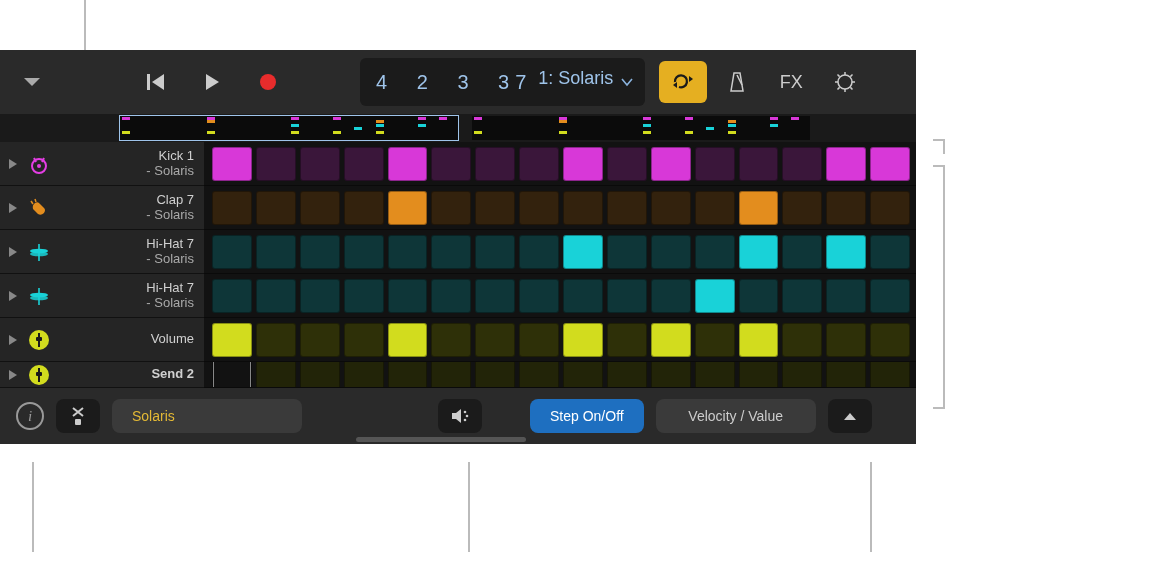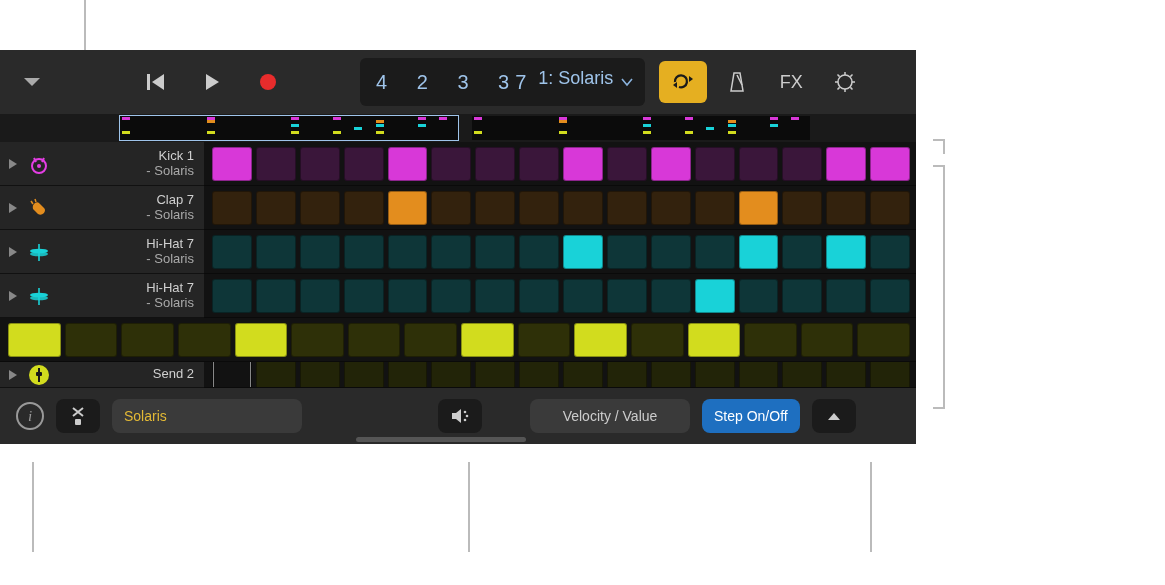--- a/index.html
+++ b/index.html
@@ -149,21 +149,21 @@
 .circle-btn {
   width: 28px; height: 28px; border-radius: 50%;
   border: 2px solid #999; background: transparent; color: #999;
   display: inline-flex; align-items: center; justify-content: center;
   font-style: italic; font-family: Georgia,serif; font-size: 15px;
   cursor: pointer;
 }
 .pill {
   height: 34px; border-radius: 8px; background: #3a3a3a;
   display: inline-flex; align-items: center; justify-content: center;
-  padding: 0 12px; color: #ccc; font-size: 14px; cursor: pointer;
+  padding: 0 20px; color: #ccc; font-size: 14px; cursor: pointer;
   border: none;
 }
 .pill.dark { background: #1b1b1b; width: 44px; padding: 0; }
 .pill.name { width: 190px; justify-content: flex-start; color: #e3b935; }
 .pill.blue { background: #1e6fc0; color: #fff; }
 .pill.wide { width: 160px; }
 .scroll-indicator {
   position: absolute;
   bottom: 2px; left: 356px; width: 170px; height: 5px;
   background: #555; border-radius: 3px;
@@ -462,40 +462,57 @@
           <div class="cell c-hh-off"></div>
           <div class="cell c-hh-off"></div>
           <div class="cell c-hh-on"></div>
           <div class="cell c-hh-off"></div>
           <div class="cell c-hh-off"></div>
           <div class="cell c-hh-off"></div>
           <div class="cell c-hh-off"></div>
         </div>
       </div>
       <div class="track-row">
+        <div class="row-head">
+          <span class="play-tri">
+            <svg width="10" height="12" viewBox="0 0 10 12">
+              <path d="M1 1 L9 6 L1 11 Z" fill="#888"></path>
+            </svg>
+          </span>
+          <span class="inst-icon">
+            <svg width="22" height="22" viewBox="0 0 22 22">
+              <circle cx="11" cy="11" r="10" fill="#d2dc1e"></circle>
+              <line x1="11" y1="4" x2="11" y2="18" stroke="#1a1a1a" stroke-width="2"></line>
+              <rect x="8" y="8" width="6" height="4" rx="1" fill="#1a1a1a"></rect>
+            </svg>
+          </span>
+          <span class="label">
+            <div>Volume</div>
+          </span>
+        </div>
         <div class="step-area">
           <div class="cell c-vol-on"></div>
           <div class="cell c-vol-off"></div>
           <div class="cell c-vol-off"></div>
           <div class="cell c-vol-off"></div>
           <div class="cell c-vol-on"></div>
           <div class="cell c-vol-off"></div>
           <div class="cell c-vol-off"></div>
           <div class="cell c-vol-off"></div>
           <div class="cell c-vol-on"></div>
           <div class="cell c-vol-off"></div>
           <div class="cell c-vol-on"></div>
           <div class="cell c-vol-off"></div>
           <div class="cell c-vol-on"></div>
           <div class="cell c-vol-off"></div>
           <div class="cell c-vol-off"></div>
           <div class="cell c-vol-off"></div>
         </div>
       </div>
-      <div class="track-row" style="height: 26px;">
+      <div class="track-row" style="height: 26px; font-weight: bold;">
         <div class="row-head">
           <span class="play-tri">
             <svg width="10" height="12" viewBox="0 0 10 12">
               <path d="M1 1 L9 6 L1 11 Z" fill="#888"></path>
             </svg>
           </span>
           <span class="inst-icon">
             <svg width="22" height="22" viewBox="0 0 22 22">
               <circle cx="11" cy="11" r="10" fill="#d2dc1e"></circle>
               <line x1="11" y1="4" x2="11" y2="18" stroke="#1a1a1a" stroke-width="2"></line>
@@ -541,25 +558,25 @@
     <div style="flex:0 0 112px"></div>
     <button class="pill dark">
       <svg width="20" height="18" viewBox="0 0 20 18">
           <path d="M2 6 L6 6 L11 2 L11 16 L6 12 L2 12 Z" fill="#ccc"></path>
           <circle cx="15" cy="5" r="1.3" fill="#ccc"></circle>
           <circle cx="17" cy="9" r="1.3" fill="#ccc"></circle>
           <circle cx="15" cy="13" r="1.3" fill="#ccc"></circle>
         </svg>
     </button>
     <div style="flex:0 0 24px"></div>
+    <button class="pill blue">
+      <span>Step On/Off</span>
+    </button>
     <button class="pill wide">
       <span>Velocity / Value</span>
-    </button>
-    <button class="pill blue">
-      <span>Step On/Off</span>
     </button>
     <button class="pill dark">
       <svg width="16" height="12" viewBox="0 0 16 12">
           <path d="M2 10 L8 3 L14 10 Z" fill="#ccc"></path>
         </svg>
     </button>
     <div class="scroll-indicator"></div>
   </div>
 </div>
 

